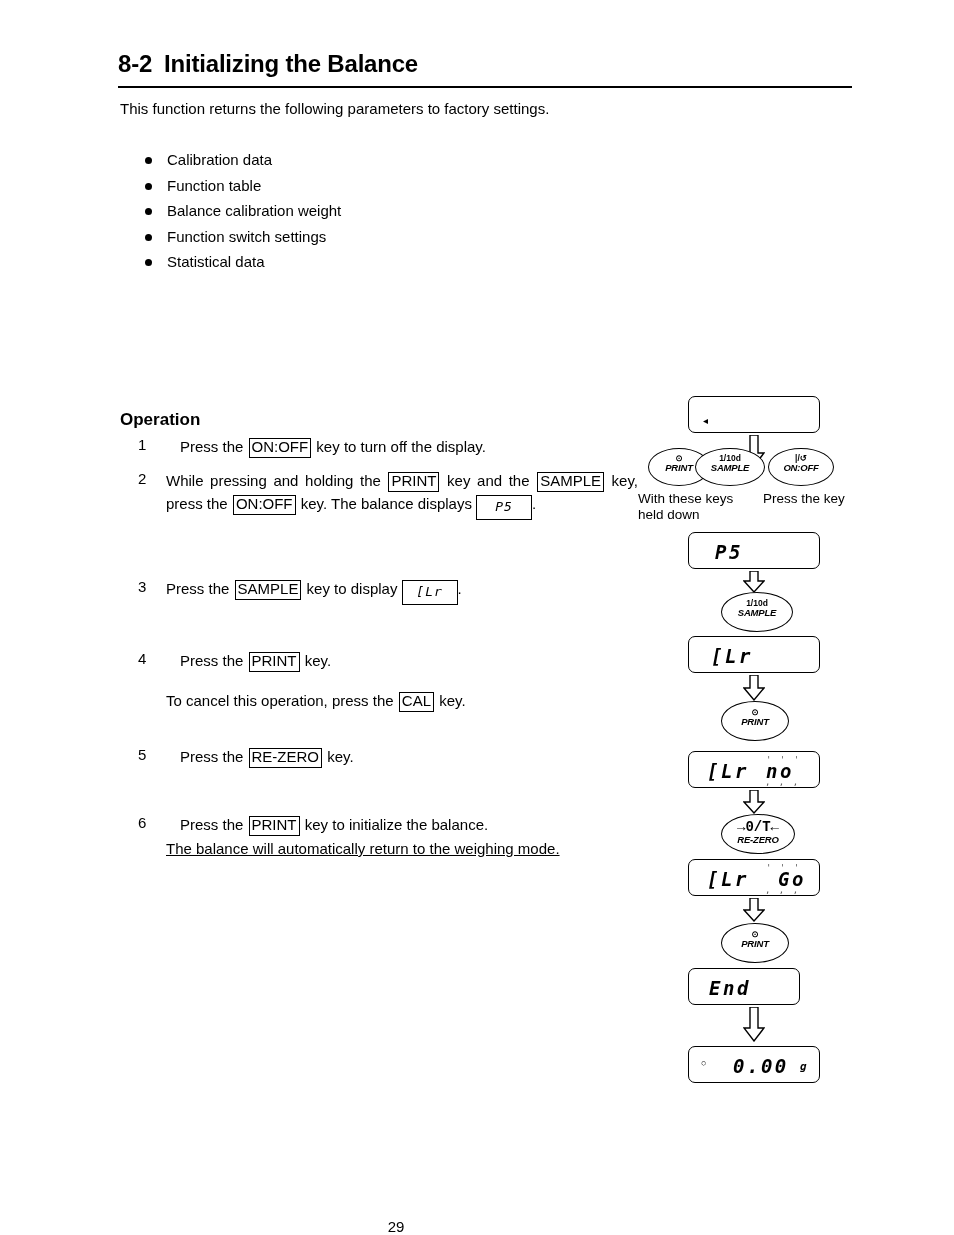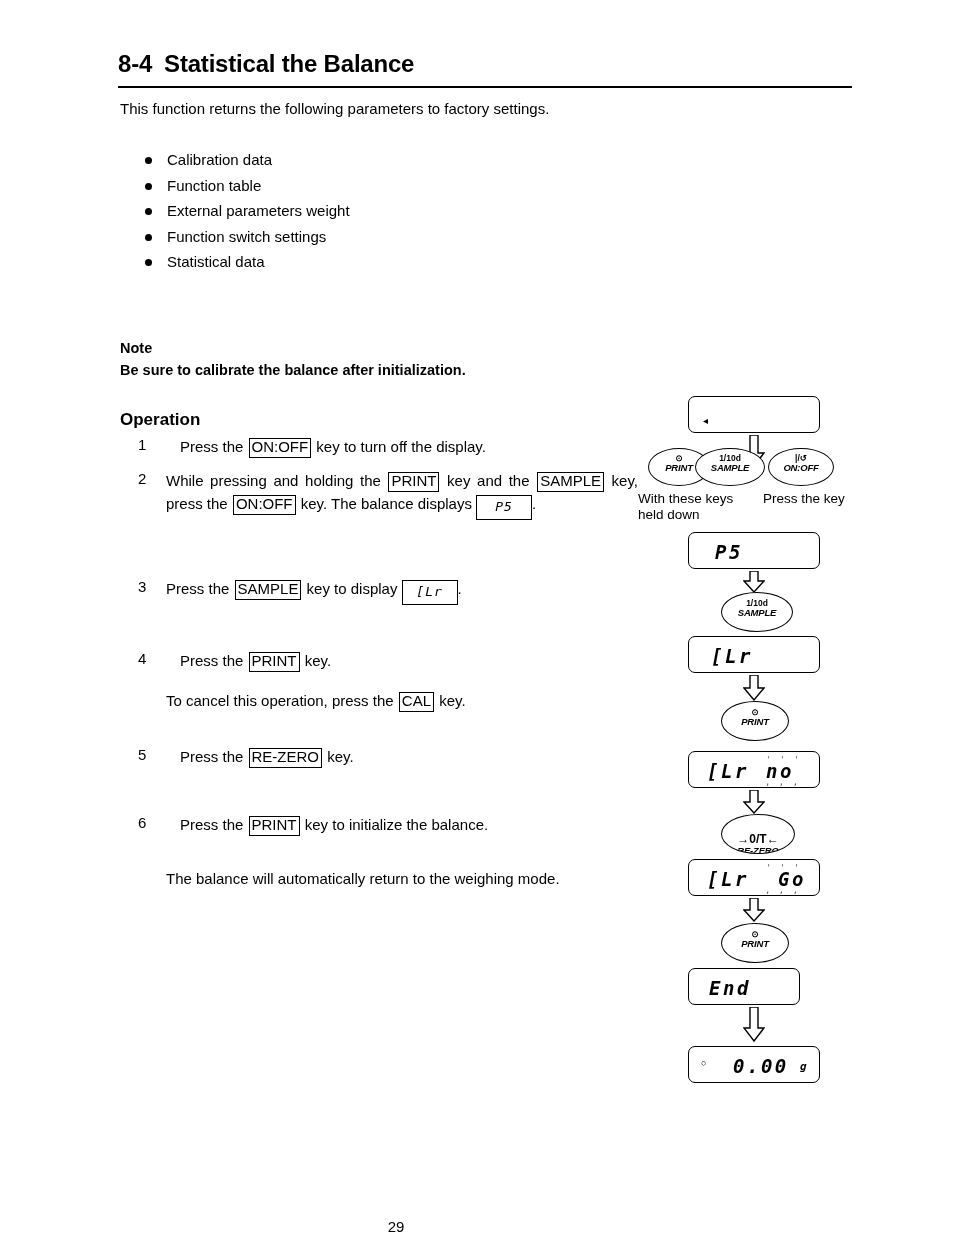--- a/index.html
+++ b/index.html
@@ -240,38 +240,34 @@
     text-align: center;
     font-size: 15px;
   }
 </style>
 </head>
 <body>
 
 <div class="page">
 
   <div class="section-head">
-    <span class="num">8-4</span><span>Statistical the Balance</span>
+    <span class="num">8-2</span><span>Initializing the Balance</span>
   </div>
   <div class="head-rule"></div>
 
   <div class="intro">This function returns the following parameters to factory settings.</div>
 
   <ul class="bullets" id="bullet-list">
       <li><span>Calibration data</span></li>
       <li><span>Function table</span></li>
-      <li><span>External parameters weight</span></li>
+      <li><span>Balance calibration weight</span></li>
       <li><span>Function switch settings</span></li>
       <li><span>Statistical data</span></li>
     </ul>
 
-  <div class="note-block">
-    <div>Note</div>
-    <div>Be sure to calibrate the balance after initialization.</div>
-  </div>
 
   <div class="operation-head">Operation</div>
   <div class="steps" id="steps-list">
       <div class="step" style="position: absolute; left: 0px; top: 0px; width: 500px;">
         <span class="step-num">1</span>
         <div class="step-body nojust"><span>Press the </span><span class="keybox">ON:OFF</span><span> key to turn off the display.</span></div>
       </div>
       <div class="step" style="position: absolute; left: 0px; top: 34px; width: 500px;">
         <span class="step-num">2</span>
         <div class="step-body"><span>While pressing and holding the </span><span class="keybox">PRINT</span><span> key and the </span><span class="keybox">SAMPLE</span><span> key, press the </span><span class="keybox">ON:OFF</span><span> key. The balance displays </span><span class="lcd-inline">P5</span><span>.</span></div>
@@ -285,21 +281,21 @@
         <div class="step-body nojust"><span>Press the </span><span class="keybox">PRINT</span><span> key.</span></div>
         <div class="substep nojust" style="margin-top: 17px;"><span>To cancel this operation, press the </span><span class="keybox">CAL</span><span> key.</span></div>
       </div>
       <div class="step" style="position: absolute; left: 0px; top: 310px; width: 500px;">
         <span class="step-num">5</span>
         <div class="step-body nojust"><span>Press the </span><span class="keybox">RE-ZERO</span><span> key.</span></div>
       </div>
       <div class="step" style="position: absolute; left: 0px; top: 378px; width: 500px;">
         <span class="step-num">6</span>
         <div class="step-body nojust"><span>Press the </span><span class="keybox">PRINT</span><span> key to initialize the balance.</span></div>
-        <div class="substep" style="margin-top: 31px;"><span>The balance will automatically return to the weighing mode.</span></div>
+        <div class="substep" style="margin-top: 1px; text-decoration: underline;"><span>The balance will automatically return to the weighing mode.</span></div>
       </div>
     </div>
 
   <div class="flow">
 
     <div class="lcd" style="left:48px; top:0px; width:132px; height:37px;">
       <span style="position:absolute; left:14px; bottom:6px; font-size:10px;">◂</span>
     </div>
 
     <svg class="arrow" style="left:103px; top:39px;" width="22" height="32" viewBox="0 0 22 32">
@@ -354,21 +350,21 @@
       <span class="lcd-text" style="left:77px; top:8px; font-size:19px;text-align:right;">no</span>
       <span class="blink" style="left:77px; top:3px;">' ' '</span>
       <span class="blink" style="left:76px; top:25px;">, , ,</span>
     </div>
 
     <svg class="arrow" style="left:103px; top:394px;" width="22" height="24" viewBox="0 0 22 24">
       <polygon points="7,0 15,0 15,12 21,12 11,23 1,12 7,12" fill="#ffffff" stroke="#000000" stroke-width="1.4"></polygon>
     </svg>
 
     <div class="key-oval shadow" style="left:81px; top:418px; width:74px; height:40px;">
-      <span class="k-top" style="margin-top:18px; font-size:12px;">→0/T←</span>
+      <span class="k-top" style="margin-top:5px; font-size:14px;font-family:Liberation Mono, monospace;">→0/T←</span>
       <span class="k-bot">RE-ZERO</span>
     </div>
 
     <div class="lcd" style="left:48px; top:463px; width:132px; height:37px;">
       <span class="lcd-text" style="left:18px; top:8px; font-size:19px;">[Lr</span>
       <span class="lcd-text" style="left:77px; top:8px; font-size:19px;margin-left:12px;">Go</span>
       <span class="blink" style="left:77px; top:3px;">' ' '</span>
       <span class="blink" style="left:76px; top:25px;">, , ,</span>
     </div>
 

